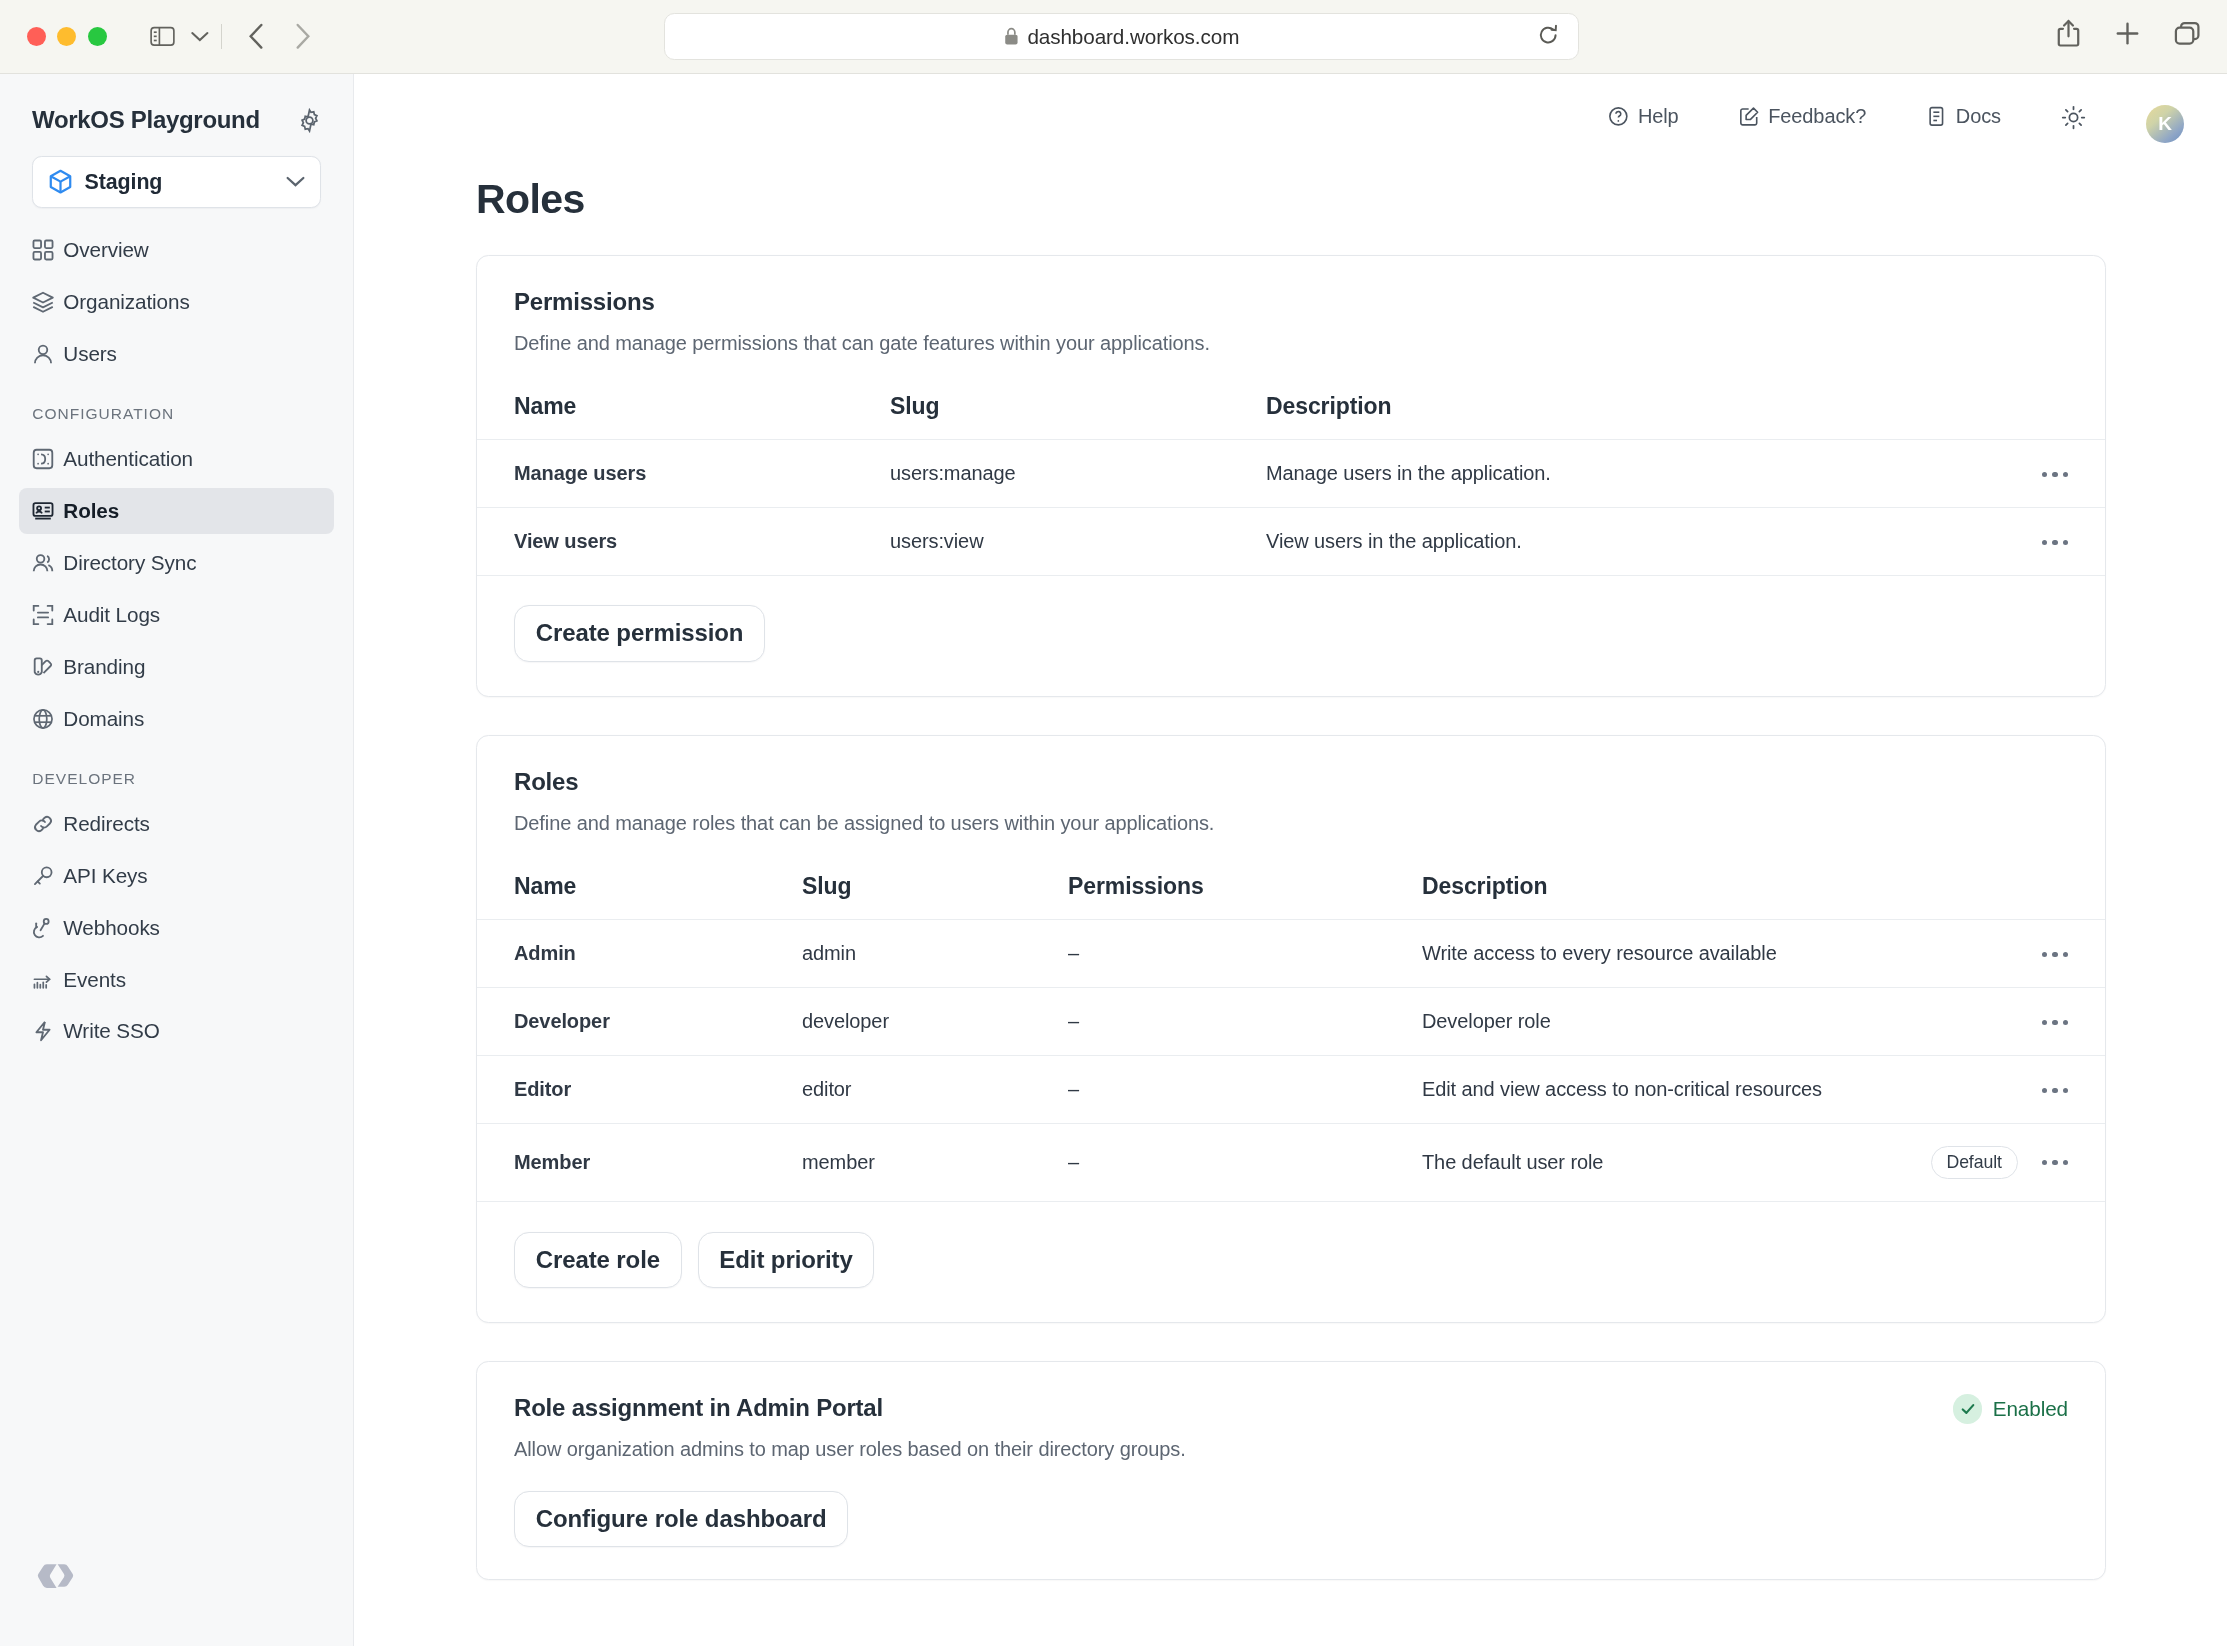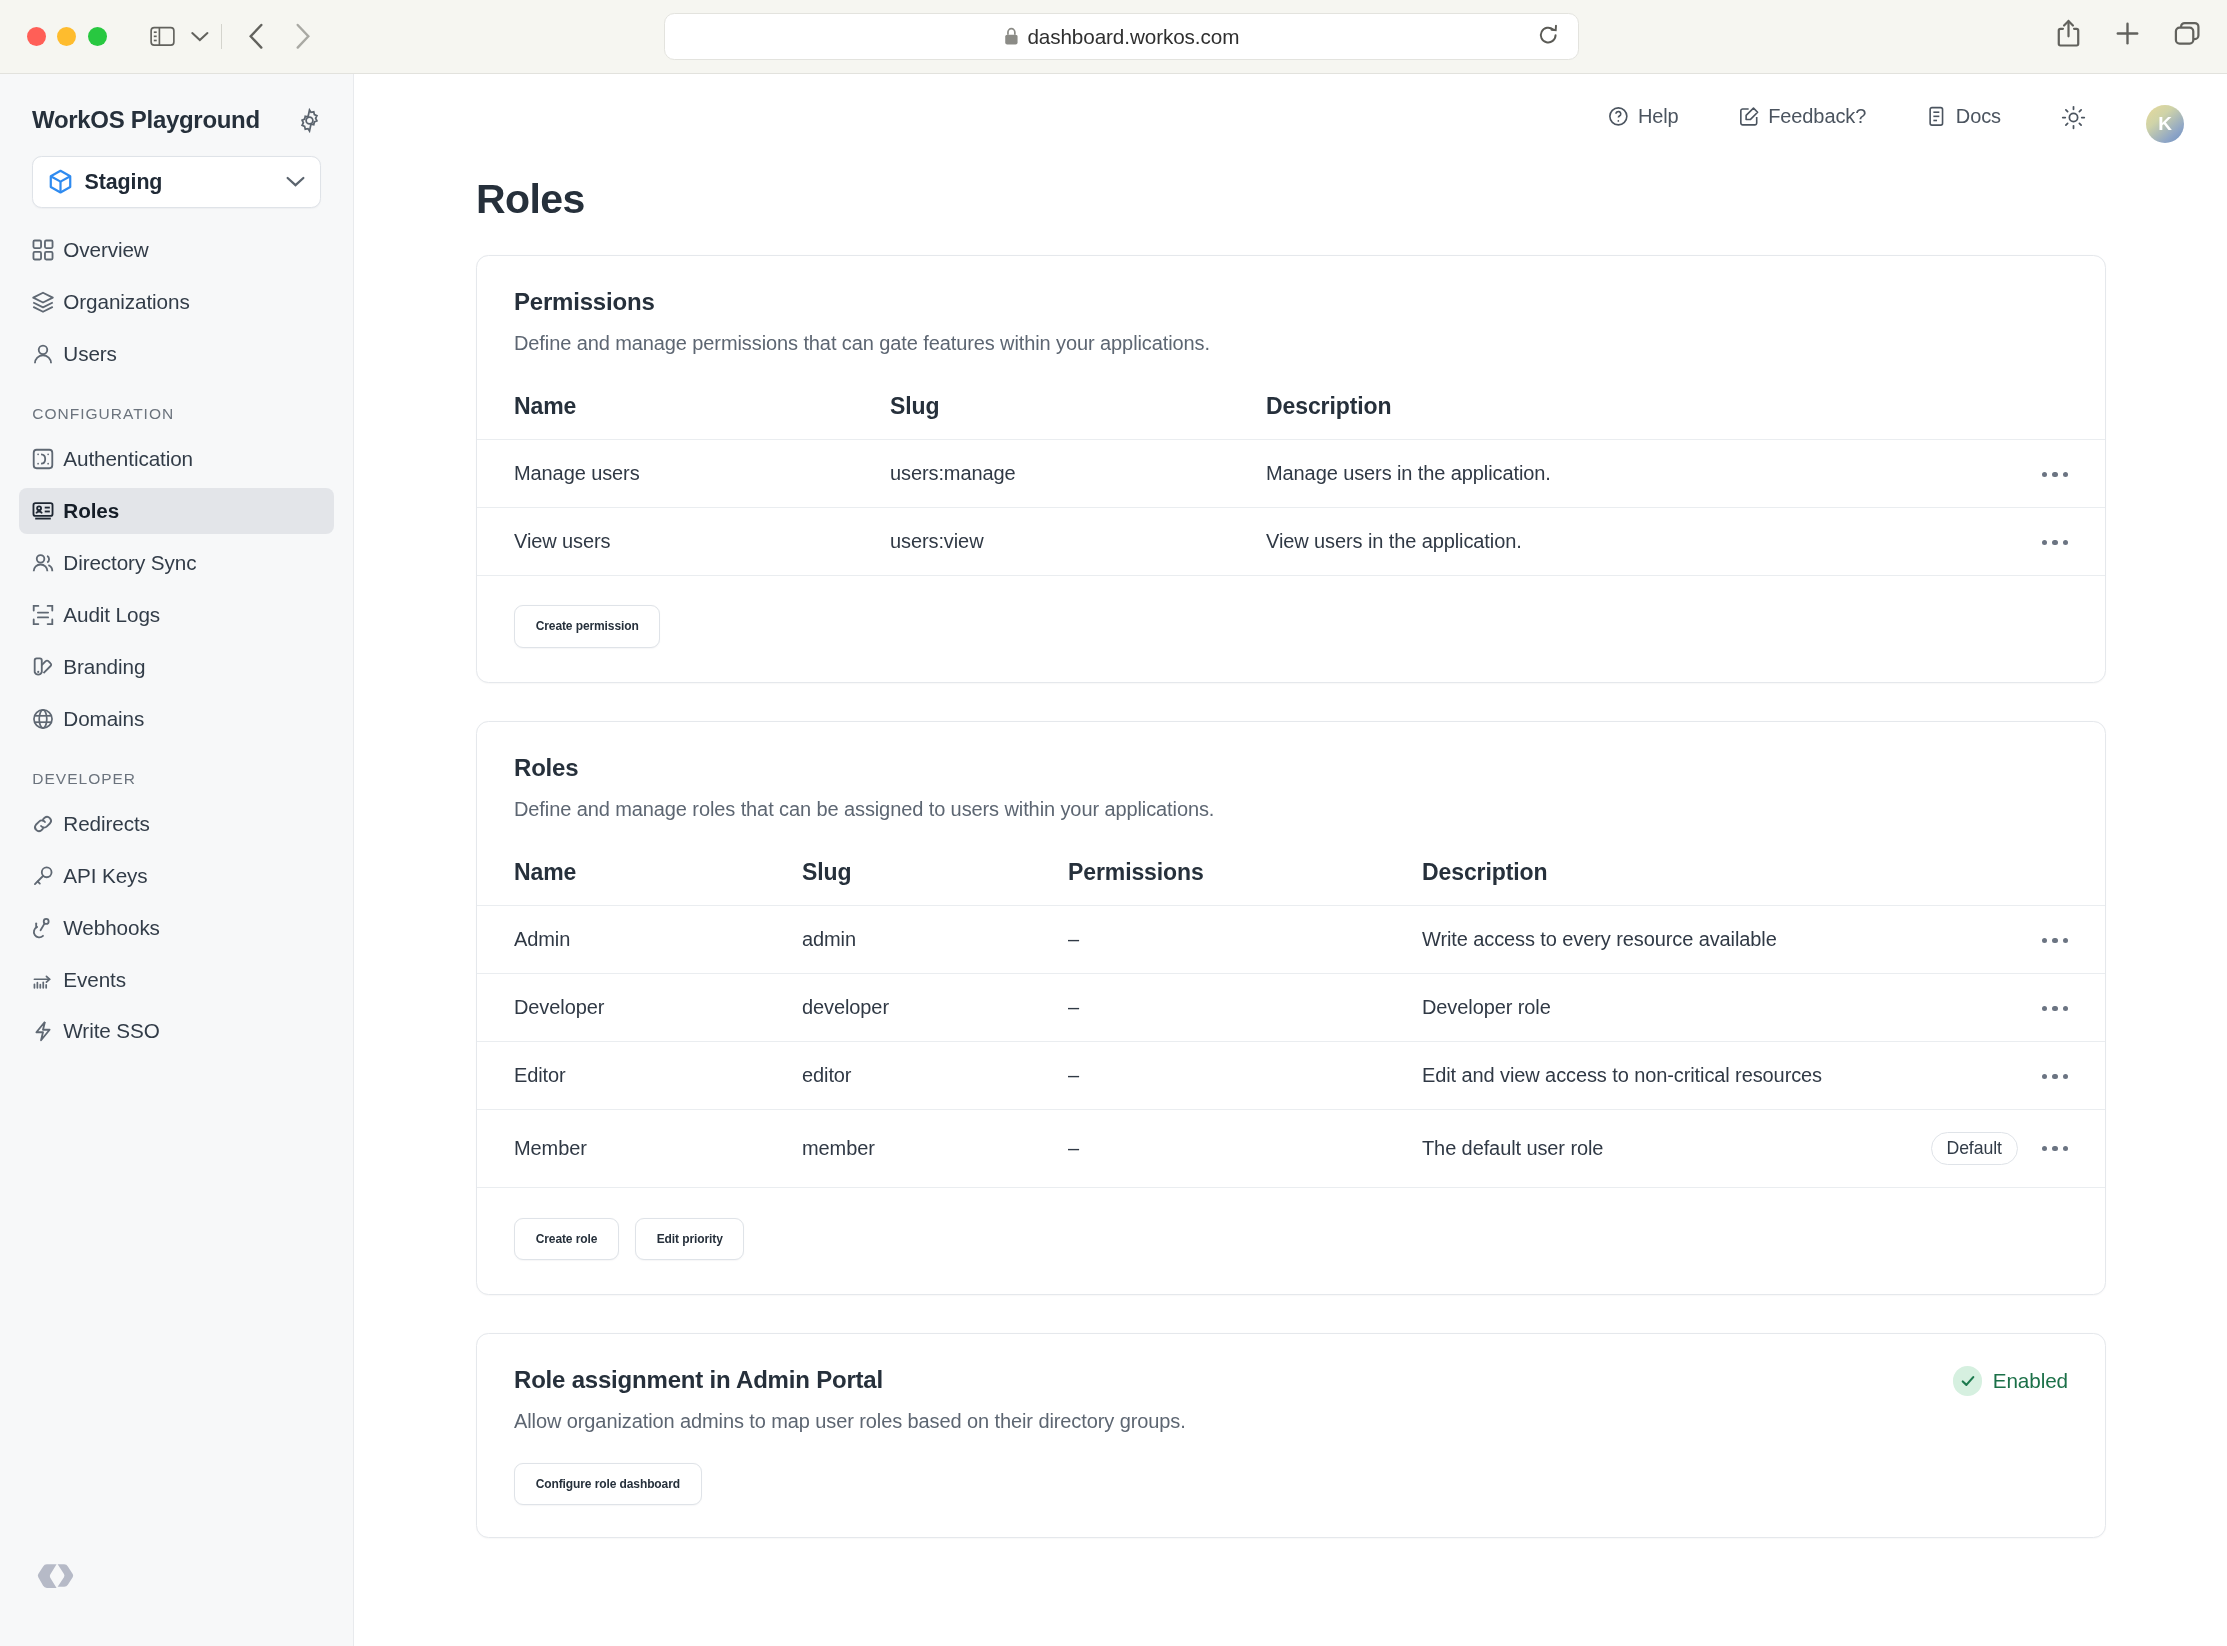--- a/index.html
+++ b/index.html
@@ -149,43 +149,43 @@
     padding: 38px 0 19px 0;
     letter-spacing: -0.1px;
   }
   thead th:first-child { padding-left: 37px; }
   tbody td {
     font-size: 20px; color: #303945;
     padding: 22px 0;
     border-top: 0.7px solid #eaedf0;
     letter-spacing: -0.1px;
   }
-  tbody td:first-child { padding-left: 37px; }
+  tbody td:first-child { padding-left: 37px; font-weight: bold; }
   tbody tr:last-child td { border-bottom: 0.7px solid #eaedf0; }
   .col-actions { text-align: right; padding-right: 37px !important; width: 118px; white-space: nowrap; }
   .dots-ico { display: inline-flex; gap: 5.2px; vertical-align: middle; }
   .dots-ico i { width: 5.2px; height: 5.2px; border-radius: 50%; background: #6b7482; display: block; }
 
   .badge-default {
     display: inline-block;
     border: 0.7px solid #dfe3e8;
     border-radius: 737px;
     padding: 5.2px 14.8px;
     font-size: 17.7px; color: #323c48;
     margin-right: 19px;
     vertical-align: middle;
   }
 
   .btn-row { padding: 29.5px 37px 34px 37px; display: flex; gap: 16px; }
   .btn {
     background: #ffffff;
     border: 0.7px solid #dfe3e8;
-    border-radius: 9px;
+    border-radius: 15px;
     padding: 13.3px 20.7px;
-    font-size: 12px; font-weight: 700; color: #26303b;
+    font-size: 24px; font-weight: 700; color: #26303b;
     letter-spacing: -0.1px;
     box-shadow: 0 0.7px 1.5px rgba(16,24,40,.04);
     font-family: "Liberation Sans", sans-serif;
   }
 
   .rap-head { display: flex; align-items: flex-start; justify-content: space-between; }
   .enabled-badge { display: flex; align-items: center; gap: 10.3px; }
   .enabled-circle {
     width: 29.5px; height: 29.5px; border-radius: 50%;
     background: #d6f0e0;

